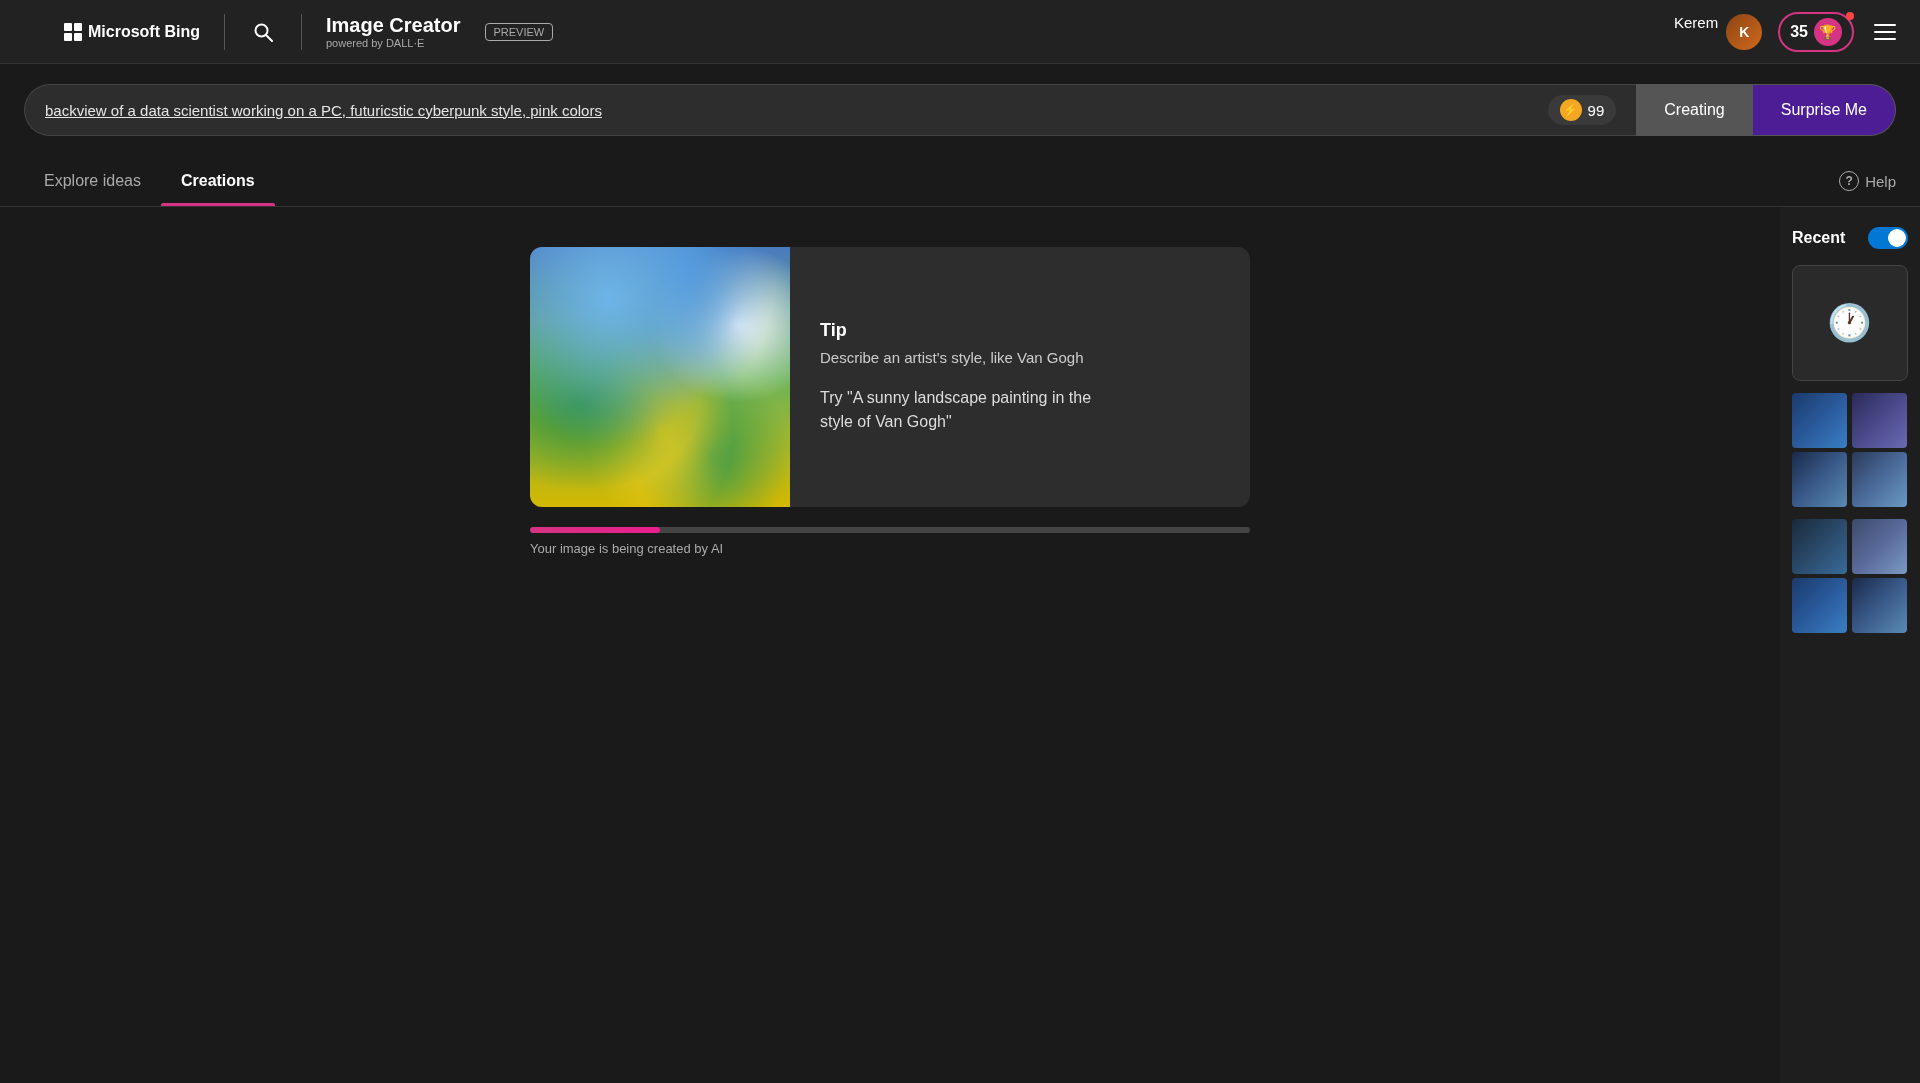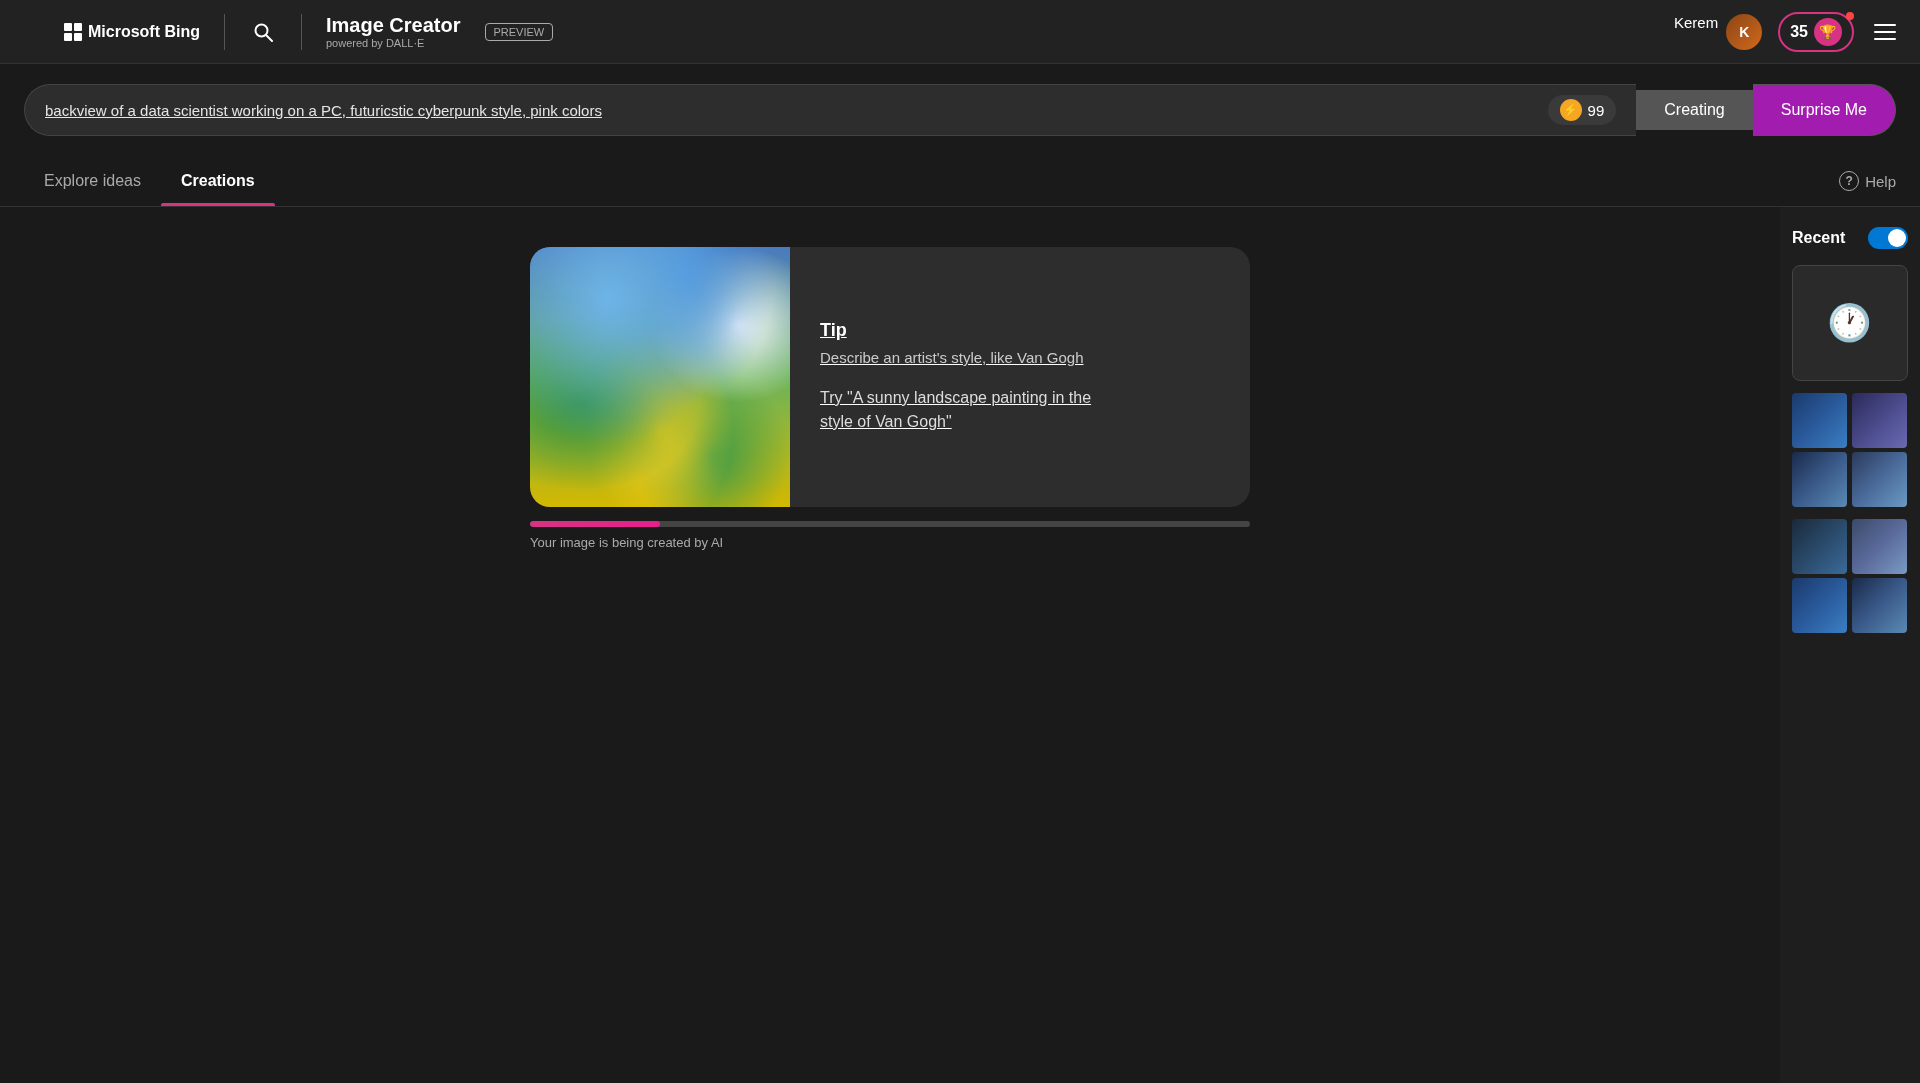--- a/index.html
+++ b/index.html
@@ -214,28 +214,28 @@
     }
     .coin-count {
       font-size: 15px;
       font-weight: 400;
       color: #fff;
     }
     .creating-btn {
       background: #555;
       color: #fff;
       border: none;
-      height: 40px;
+      height: 52px;
       padding: 0 28px;
       font-size: 16px;
       cursor: pointer;
       border-radius: 0;
     }
     .surprise-btn {
-      background: #a21caf;
+      background: #4c1d95;
       color: #fff;
       border: 1px solid #555;
       border-left: none;
       height: 52px;
       padding: 0 28px;
       font-size: 16px;
       cursor: pointer;
       border-radius: 0 30px 30px 0;
     }
 
@@ -304,25 +304,24 @@
       flex-direction: column;
       align-items: center;
       padding: 40px 20px;
       position: relative;
     }
 
     
     .tip-card {
       display: flex;
       background: #2d2d2d;
-      border-radius: 20px;
+      border-radius: 12px;
       overflow: hidden;
       width: 720px;
       min-height: 260px;
-      text-decoration: underline;
     }
     .tip-image {
       width: 260px;
       min-height: 260px;
       background: linear-gradient(135deg, #1a6b3a, #4a9b2a, #f5c842, #2a8a5a, #3a7fd4, #8a3fd4);
       position: relative;
       flex-shrink: 0;
       overflow: hidden;
     }
     .tip-image-inner {
@@ -356,21 +355,21 @@
     }
     .tip-example {
       font-size: 16px;
       color: #ddd;
       line-height: 1.5;
     }
 
     
     .progress-section {
       width: 720px;
-      margin-top: 14px;
+      margin-top: 20px;
     }
     .progress-bar-track {
       height: 6px;
       background: #444;
       border-radius: 3px;
       overflow: hidden;
     }
     .progress-bar-fill {
       height: 100%;
       width: 18%;

